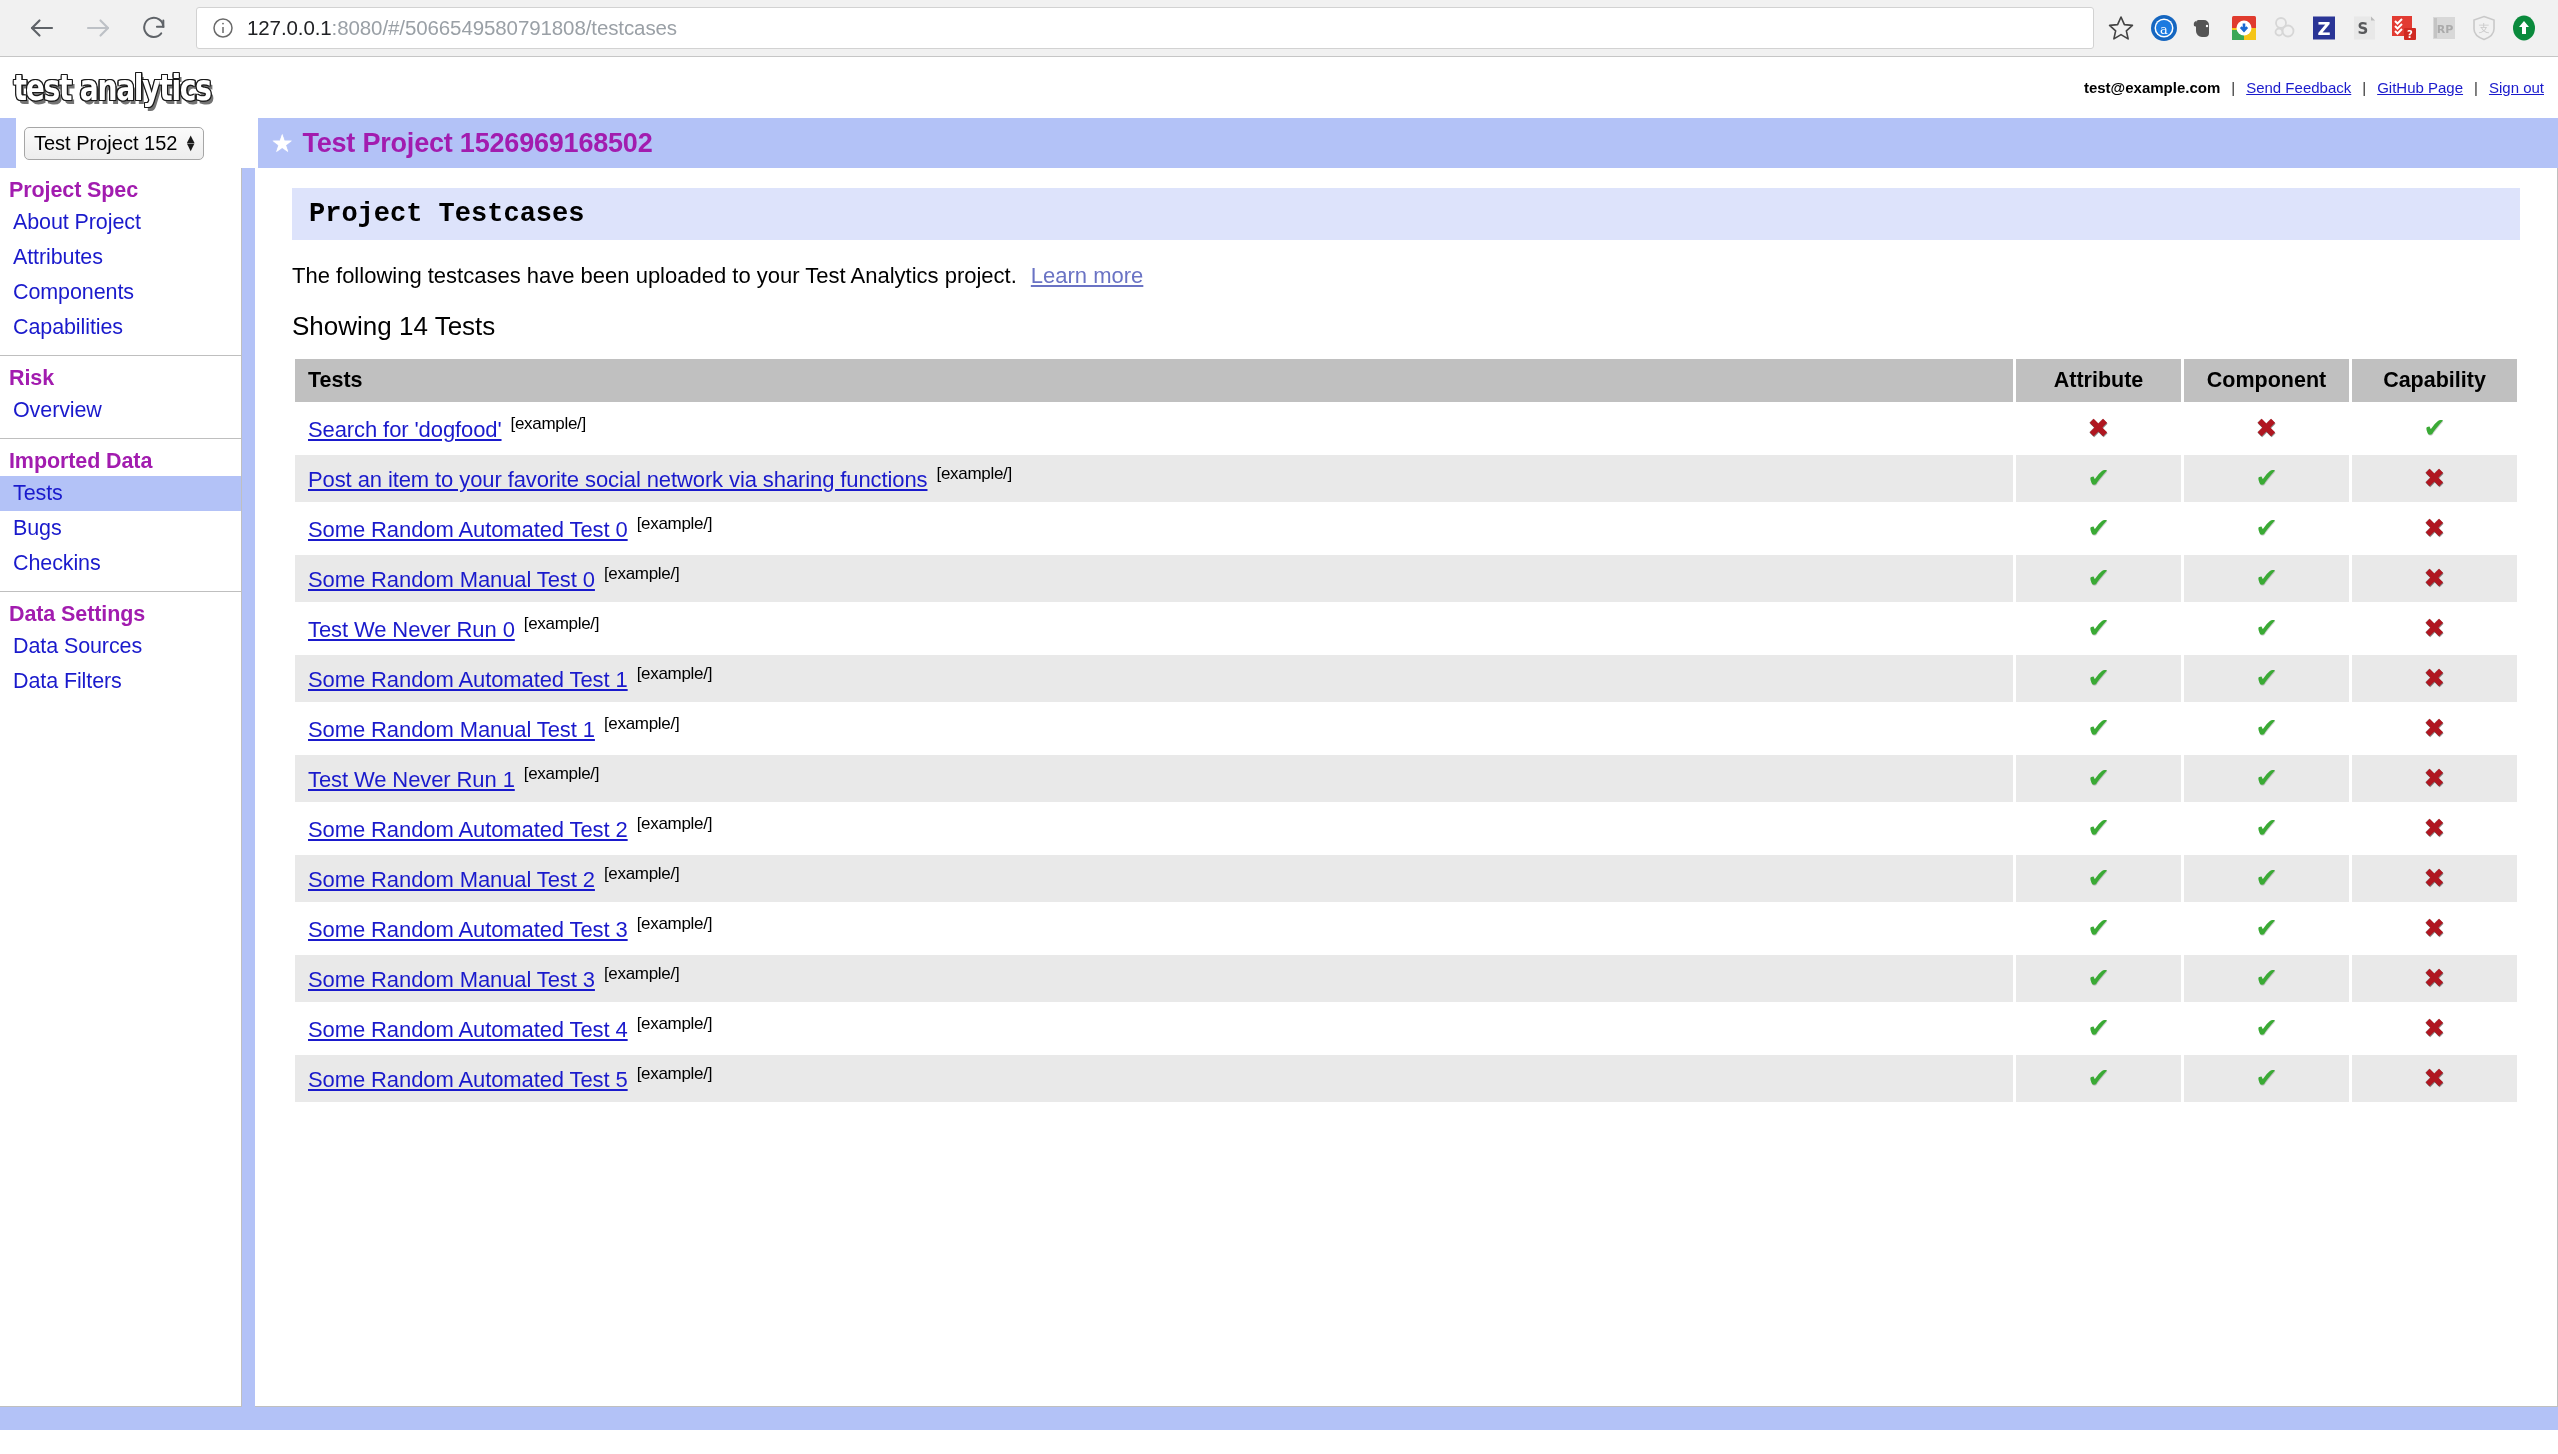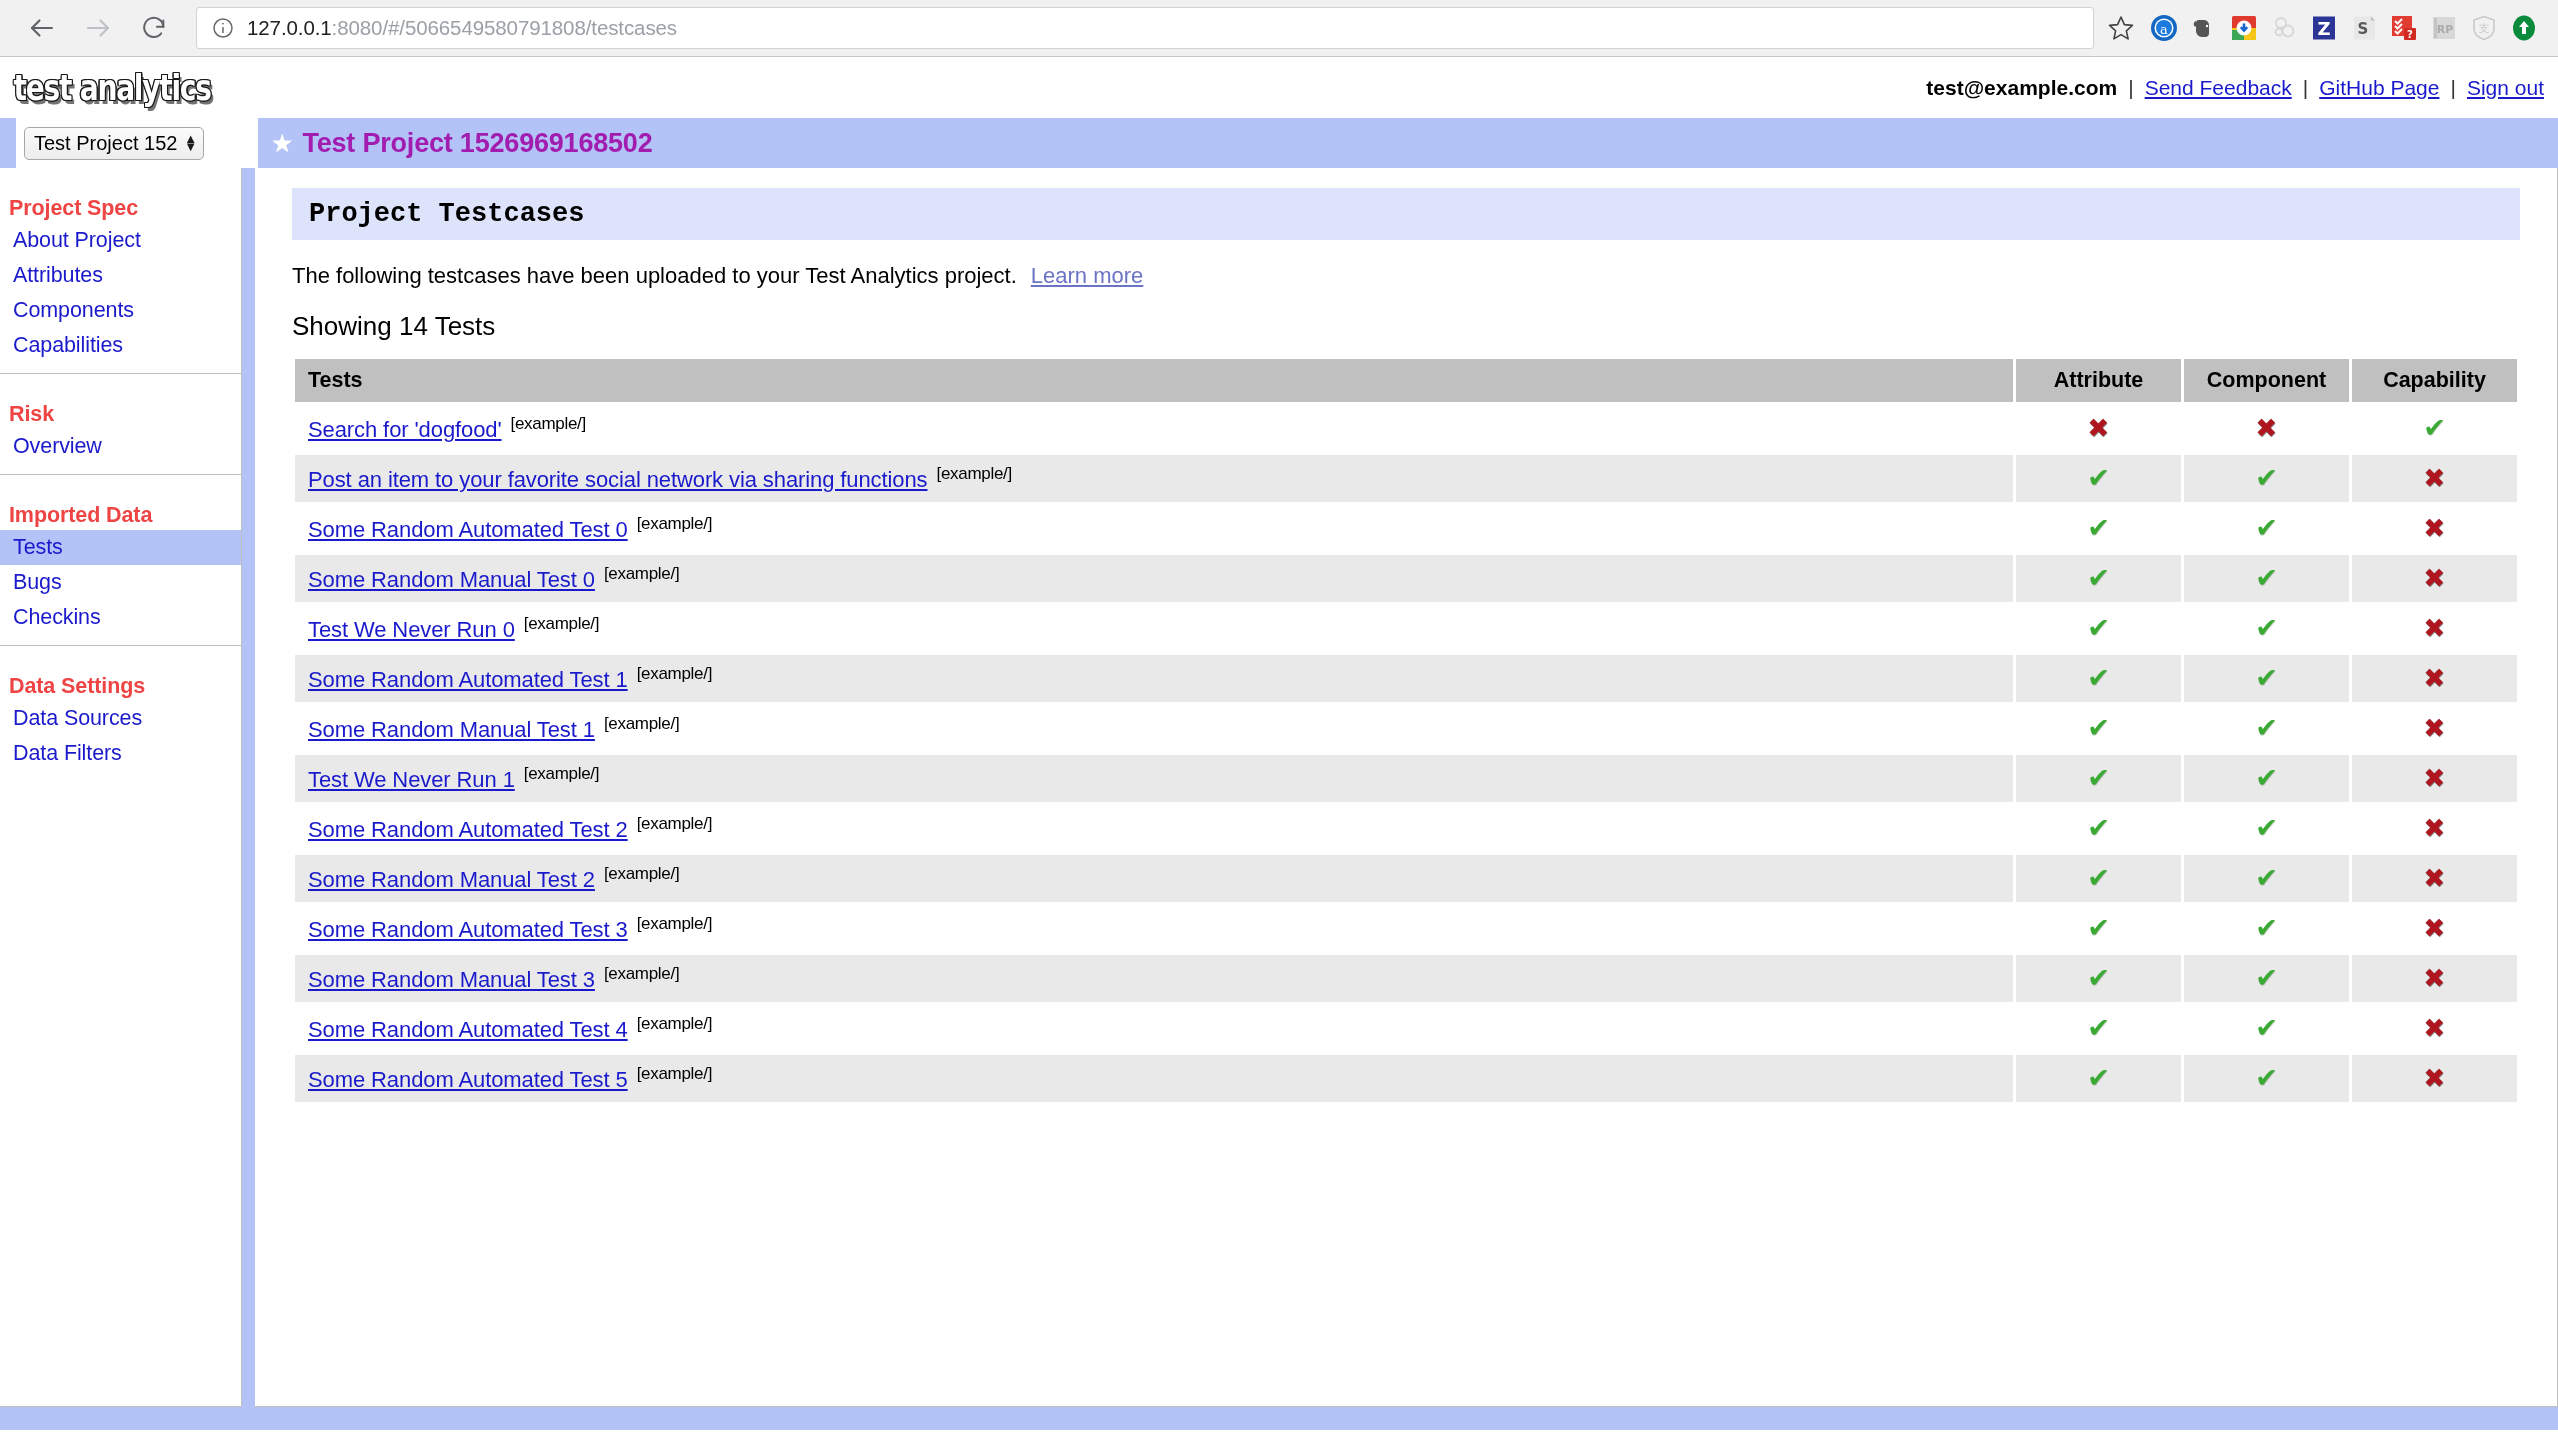--- a/index.html
+++ b/index.html
@@ -83,21 +83,21 @@
     text-shadow:
       -1.4px 0 0 #1a1a1a, 1.4px 0 0 #1a1a1a,
       0 -1.4px 0 #1a1a1a, 0 1.4px 0 #1a1a1a,
       -1.4px -1.4px 0 #1a1a1a, 1.4px -1.4px 0 #1a1a1a,
       -1.4px 1.4px 0 #1a1a1a, 1.4px 1.4px 0 #1a1a1a,
       3.5px 3.5px 0.5px rgba(90,90,90,0.85);
     padding-left: 2px;
   }
   .header-links {
     display:flex; align-items:center; gap:0;
-    font-size: 21px; white-space: nowrap;
+    font-size: 15px; white-space: nowrap;
   }
   .header-links .user-email { font-weight: bold; color:#000; }
   .header-links a { color: #1a1acc; text-decoration: underline; }
   .header-links .sep { color:#333; padding: 0 11px; }
 
   
   .title-bar {
     height: 50px;
     background: #b3c2f7;
     display: flex;
@@ -162,24 +162,23 @@
     background: #ffffff;
     border-right: 1px solid #bfbfbf;
     border-bottom: 1px solid #bfbfbf;
     padding: 0;
     align-self: flex-start;
     height: 1239px;
   }
   .nav-group { border-bottom: 1px solid #bfbfbf; padding: 4px 0 10px 0; }
   .nav-group:last-child { border-bottom: none; }
   .nav-head {
-    font-size: 21.5px; font-weight: bold; color:#ef4444;
+    font-size: 21.5px; font-weight: bold; color:#a21caf;
     padding: 6px 0 2px 9px;
     letter-spacing: -0.1px;
-    margin-top: 18px;
   }
   .nav-item {
     display:block;
     font-size: 21.5px;
     color: #1a1acc;
     padding: 5px 0 5px 13px;
     text-decoration: none;
     cursor: pointer;
     letter-spacing: -0.1px;
   }

